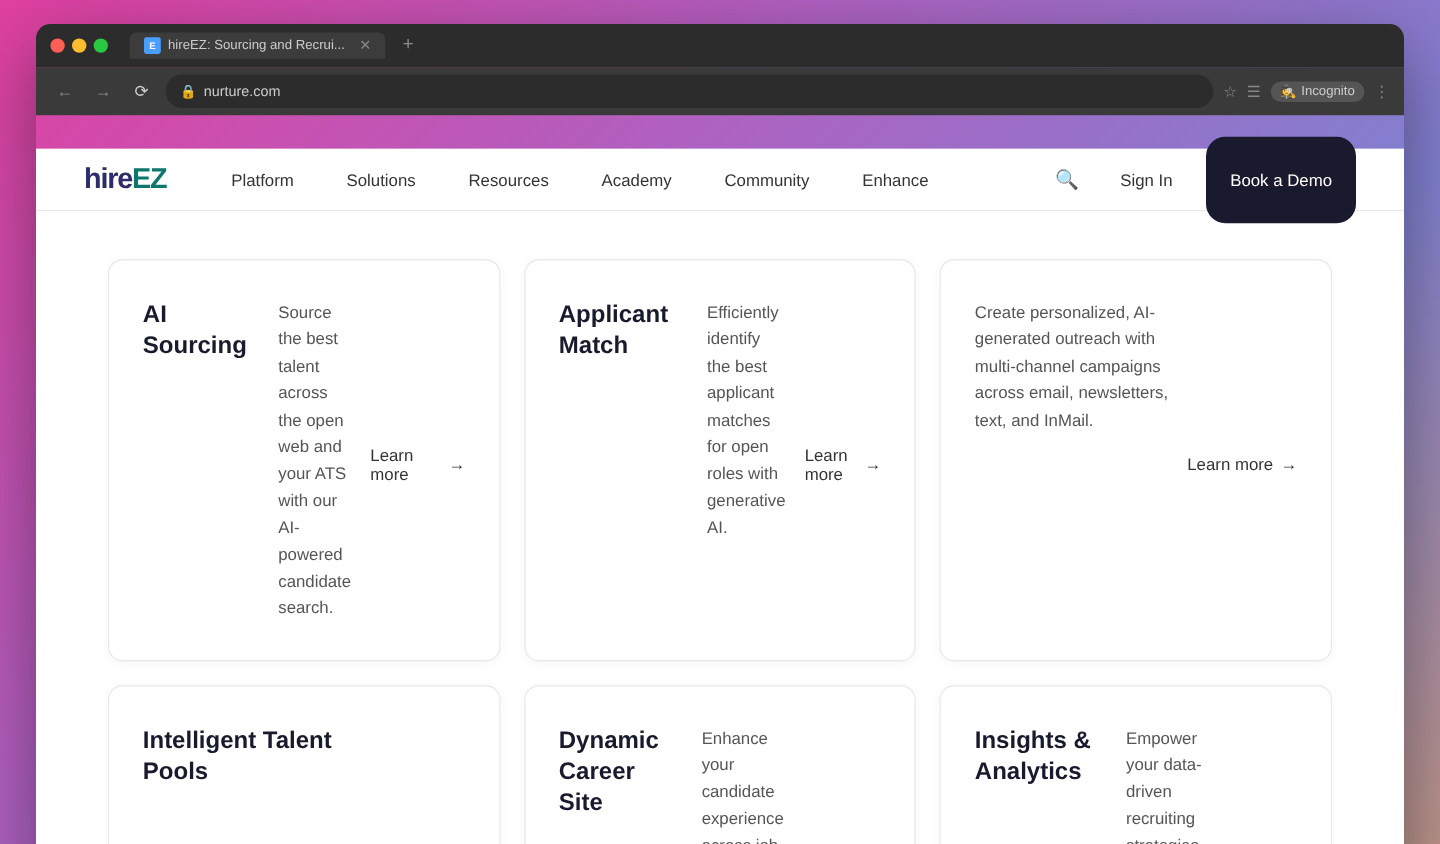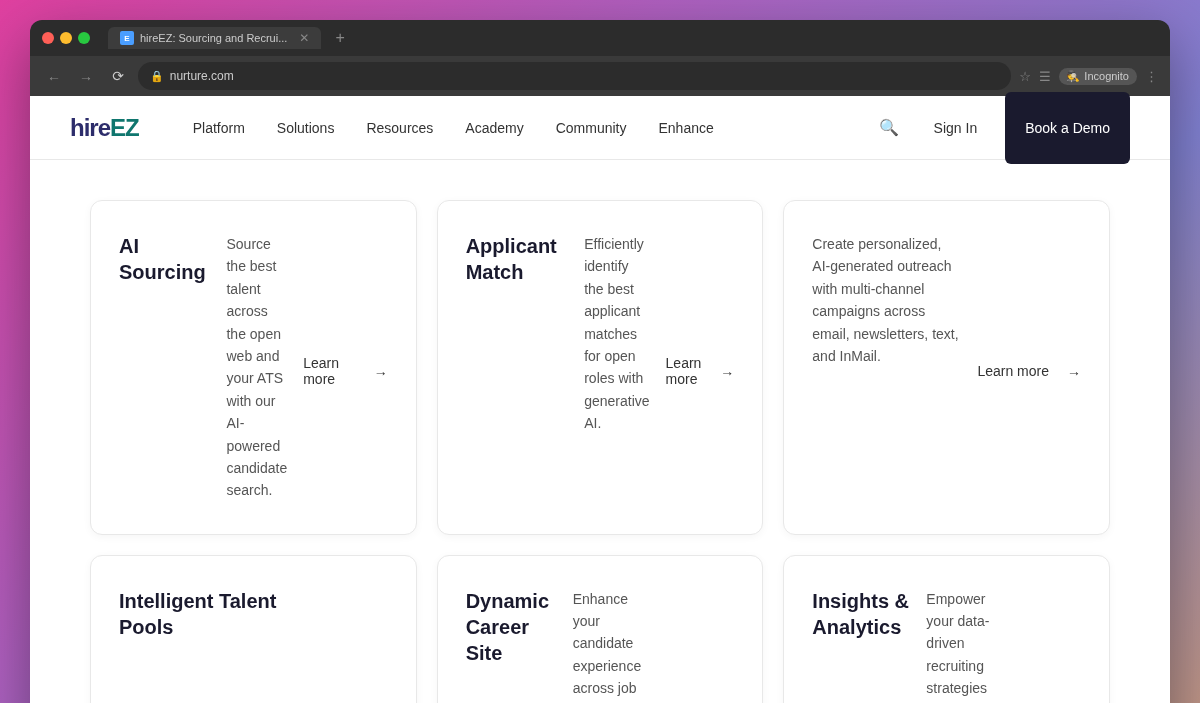--- a/index.html
+++ b/index.html
@@ -107,25 +107,26 @@
     
     .page-content {
       background: #ffffff;
       min-height: 580px;
     }
 
     
     .navbar {
       background: #fff;
       border-bottom: 1px solid #e8e8e8;
-      height: 64px;
+      height: 52px;
       display: flex;
       align-items: center;
       padding: 0 40px;
       gap: 0;
+      margin-top: 28px;
     }
     .logo {
       display: flex;
       align-items: center;
       margin-right: 40px;
       text-decoration: none;
     }
     .logo-hire {
       color: #2d2d6b;
       font-size: 24px;
@@ -134,21 +135,21 @@
     }
     .logo-ez {
       color: #0f766e;
       font-size: 24px;
       font-weight: 700;
       letter-spacing: -1px;
     }
     .nav-links {
       display: flex;
       align-items: center;
-      gap: 4px;
+      gap: 16px;
       flex: 1;
     }
     .nav-link {
       color: #333;
       font-size: 14px;
       padding: 8px 14px;
       cursor: pointer;
       border-radius: 4px;
       white-space: nowrap;
     }
@@ -169,21 +170,21 @@
       font-weight: 500;
       padding: 8px 16px;
       cursor: pointer;
     }
     .demo-btn {
       background: #1a1a2e;
       color: #fff;
       font-size: 14px;
       font-weight: 500;
       padding: 28px 20px;
-      border-radius: 6px;
+      border-radius: 16px;
       cursor: pointer;
       white-space: nowrap;
     }
 
     
     .main-content {
       padding: 40px 60px 60px;
       background: #fff;
     }
     .cards-grid {
@@ -209,21 +210,21 @@
     }
     .card-desc {
       font-size: 14px;
       color: #555;
       line-height: 1.6;
       flex: 1;
     }
     .card-link {
       display: flex;
       align-items: center;
-      gap: 18px;
+      gap: 6px;
       color: #333;
       font-size: 14px;
       font-weight: 500;
       cursor: pointer;
       margin-top: 8px;
     }
     .arrow { font-size: 14px; }
   </style>
 </head>
 <body>

